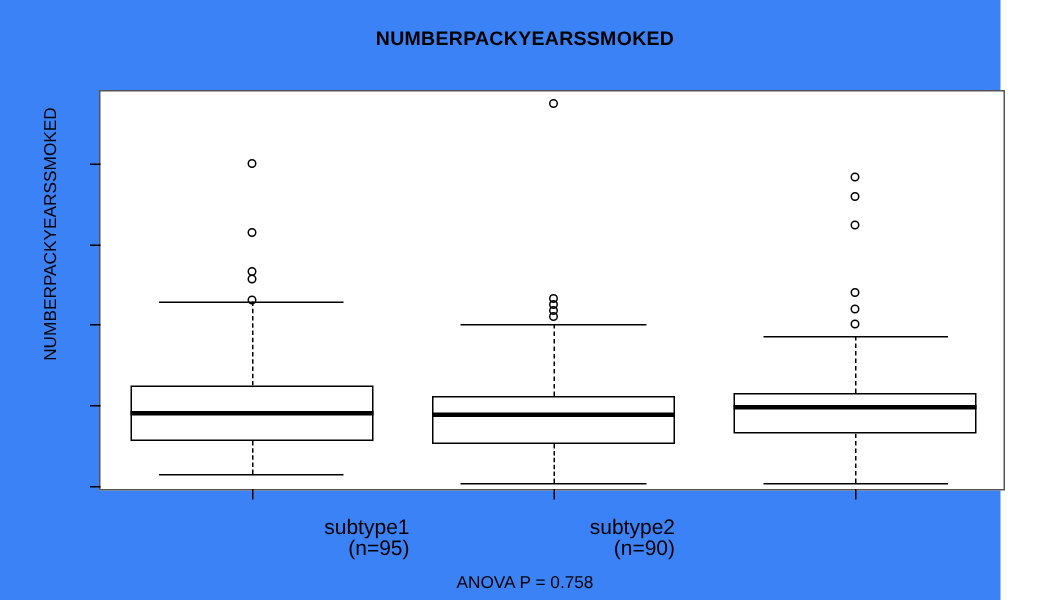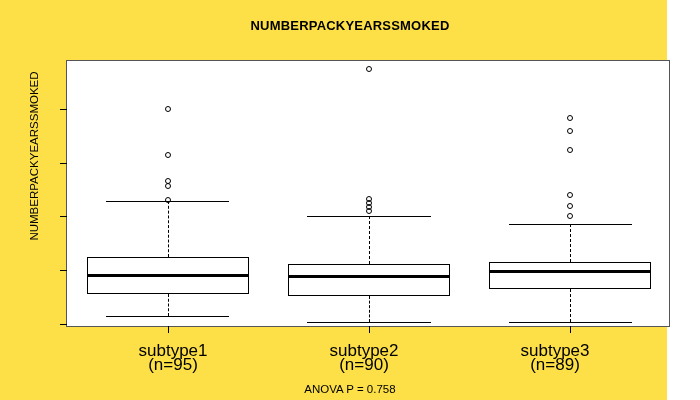--- a/index.html
+++ b/index.html
@@ -12,21 +12,21 @@
     width: 700px;
     height: 400px;
     overflow: hidden;
     font-family: "Liberation Sans", sans-serif;
     color: #000000;
   }
   #figure {
     position: relative;
     width: 667px;
     height: 400px;
-    background: #fde047;
+    background: #3b82f6;
   }
   #plot-title {
     position: absolute;
     left: 0;
     top: 18px;
     width: 700px;
     text-align: center;
     font-size: 13px;
     font-weight: bold;
     letter-spacing: 0.2px;
@@ -65,22 +65,22 @@
     position: absolute;
     top: 100%;
     width: 0;
     height: 7px;
     border-left: 1px solid #000000;
   }
   .x-tick-label {
     position: absolute;
     top: 344px;
     width: 200px;
-    text-align: center;
-    font-size: 17px;
+    text-align: right;
+    font-size: 14px;
     line-height: 14px;
     white-space: pre;
   }
   #anova-label {
     position: absolute;
     left: 0;
     top: 383px;
     width: 700px;
     text-align: center;
     font-size: 11.5px;
@@ -184,20 +184,18 @@
           <div class="outlier" style="left: 503.333px; top: 134.036px;"></div>
           <div class="outlier" style="left: 503.333px; top: 89px;"></div>
           <div class="outlier" style="left: 503.333px; top: 69.6988px;"></div>
           <div class="outlier" style="left: 503.333px; top: 56.8313px;"></div>
         </div>
       </div>
   </div>
 
   <div class="x-tick-label" style="left:73px;">subtype1
 (n=95)</div>
-  <div class="x-tick-label" style="left:264px;">subtype2
+  <div class="x-tick-label" style="left:250px;">subtype2
 (n=90)</div>
-  <div class="x-tick-label" style="left:455px;">subtype3
-(n=89)</div>
 
   <div id="anova-label">ANOVA P = 0.758</div>
 
 </div>
 
 </body></html>

